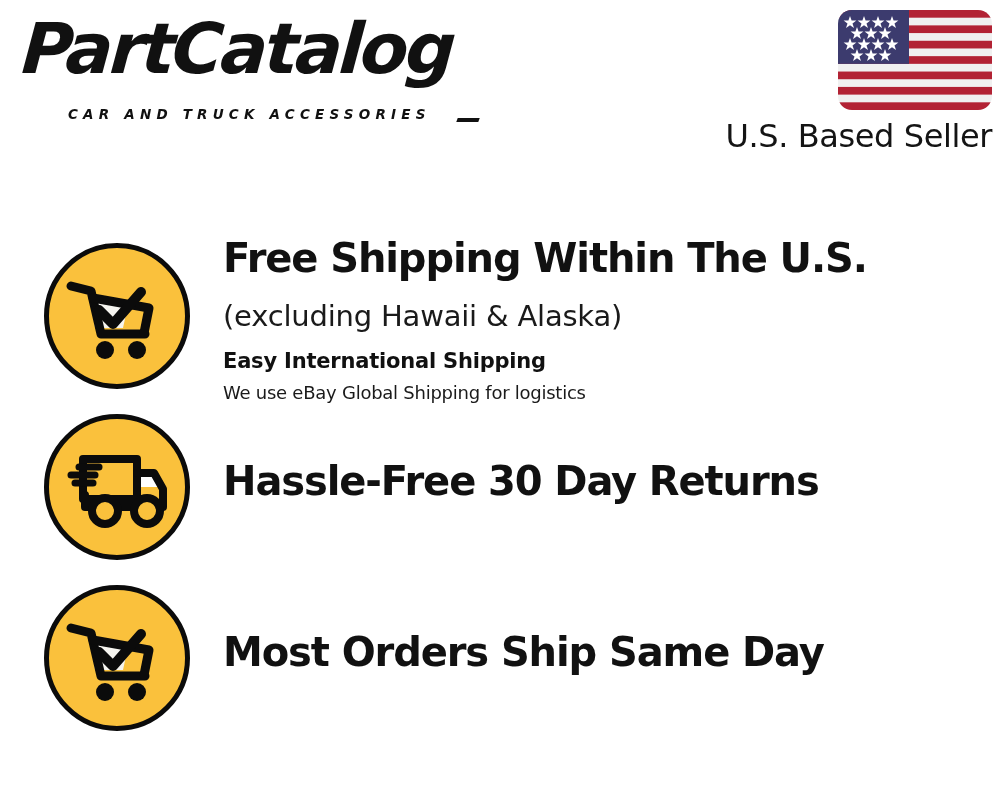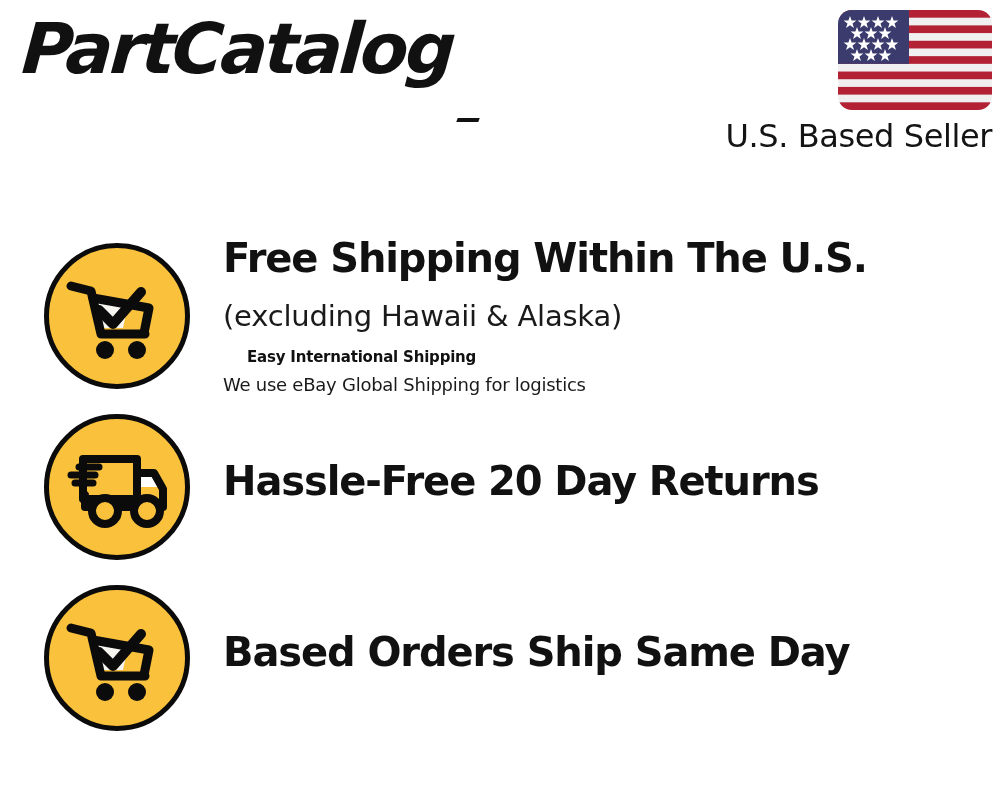--- a/index.html
+++ b/index.html
@@ -68,40 +68,41 @@
     font-weight:700; font-size:40px; color:#111111;
     letter-spacing:-1.1px; line-height:1.12; white-space:nowrap;
   }
   .f-sub {
     font-family:"DejaVu Sans", sans-serif;
     font-weight:400; font-size:29px; color:#1a1a1a;
     letter-spacing:-0.2px; line-height:1.3; margin-top:17px; white-space:nowrap;
   }
   .f-sub-bold {
     font-family:"DejaVu Sans", sans-serif;
-    font-weight:700; font-size:15px; color:#111111;
-    letter-spacing:-0.2px; line-height:1.3; margin-top:13px; white-space:nowrap;margin-left:24px;
+    font-weight:700; font-size:21px; color:#111111;
+    letter-spacing:-0.2px; line-height:1.3; margin-top:13px; white-space:nowrap;
   }
   .f-sub-light {
     font-family:"DejaVu Sans", sans-serif;
     font-weight:400; font-size:18px; color:#1a1a1a;
     letter-spacing:-0.25px; line-height:1.3; margin-top:5px; white-space:nowrap;
   }
 
   .head-mid { padding-top:52px; }
 </style>
 </head>
 <body>
 
 <div class="page">
 
   <div class="header">
 
     <div class="logo-block">
       <div class="logo-word">PartCatalog</div>
+      <div class="logo-tag">CAR AND TRUCK ACCESSORIES</div>
       <div class="logo-tag-rule"></div>
     </div>
 
     <div class="flag-wrap">
       <svg viewBox="0 0 154 100" xmlns="http://www.w3.org/2000/svg">
         <defs>
           <clipPath id="flagClip">
             <rect x="0" y="0" width="154" height="100" rx="14" ry="14"></rect>
           </clipPath>
         </defs>
@@ -176,34 +177,34 @@
           <rect x="34" y="40" width="54" height="40" fill="none" stroke="#0b0b0b" stroke-width="8" stroke-linejoin="round"></rect>
           <path d="M88,54 L105,54 L114,70 L114,88 L36,88 L36,76" fill="none" stroke="#0b0b0b" stroke-width="8" stroke-linecap="round" stroke-linejoin="round"></path>
           <line x1="30" y1="48" x2="50" y2="48" stroke="#0b0b0b" stroke-width="7" stroke-linecap="round"></line>
           <line x1="22" y1="56" x2="46" y2="56" stroke="#0b0b0b" stroke-width="7" stroke-linecap="round"></line>
           <line x1="26" y1="64" x2="44" y2="64" stroke="#0b0b0b" stroke-width="7" stroke-linecap="round"></line>
           <circle cx="56" cy="92" r="13" fill="#FAC13C" stroke="#0b0b0b" stroke-width="8"></circle>
           <circle cx="98" cy="92" r="13" fill="#FAC13C" stroke="#0b0b0b" stroke-width="8"></circle>
         </svg>
       </div>
       <div class="feature-text head-mid">
-        <div class="f-head">Hassle-Free 20 Day Returns</div>
+        <div class="f-head">Hassle-Free 30 Day Returns</div>
       </div>
     </div>
 
     <div class="feature feature-3">
       <div class="badge">
         <svg viewBox="0 0 136 136" xmlns="http://www.w3.org/2000/svg">
           <polygon points="42,52 80,52 74,80 46,80" fill="#F6F5F0"></polygon>
           <path d="M22,38 L42,43 L52,86 L96,86" fill="none" stroke="#0b0b0b" stroke-width="9" stroke-linecap="round" stroke-linejoin="round"></path>
           <path d="M44,50 L100,60 L95,85" fill="none" stroke="#0b0b0b" stroke-width="9" stroke-linecap="round" stroke-linejoin="round"></path>
           <path d="M50,62 L64,76 L92,44" fill="none" stroke="#0b0b0b" stroke-width="10" stroke-linecap="round" stroke-linejoin="round"></path>
           <circle cx="56" cy="102" r="9" fill="#0b0b0b"></circle>
           <circle cx="88" cy="102" r="9" fill="#0b0b0b"></circle>
         </svg>
       </div>
       <div class="feature-text head-mid">
-        <div class="f-head">Based Orders Ship Same Day</div>
+        <div class="f-head">Most Orders Ship Same Day</div>
       </div>
     </div>
 
   </div>
 </div>
 
 </body></html>

